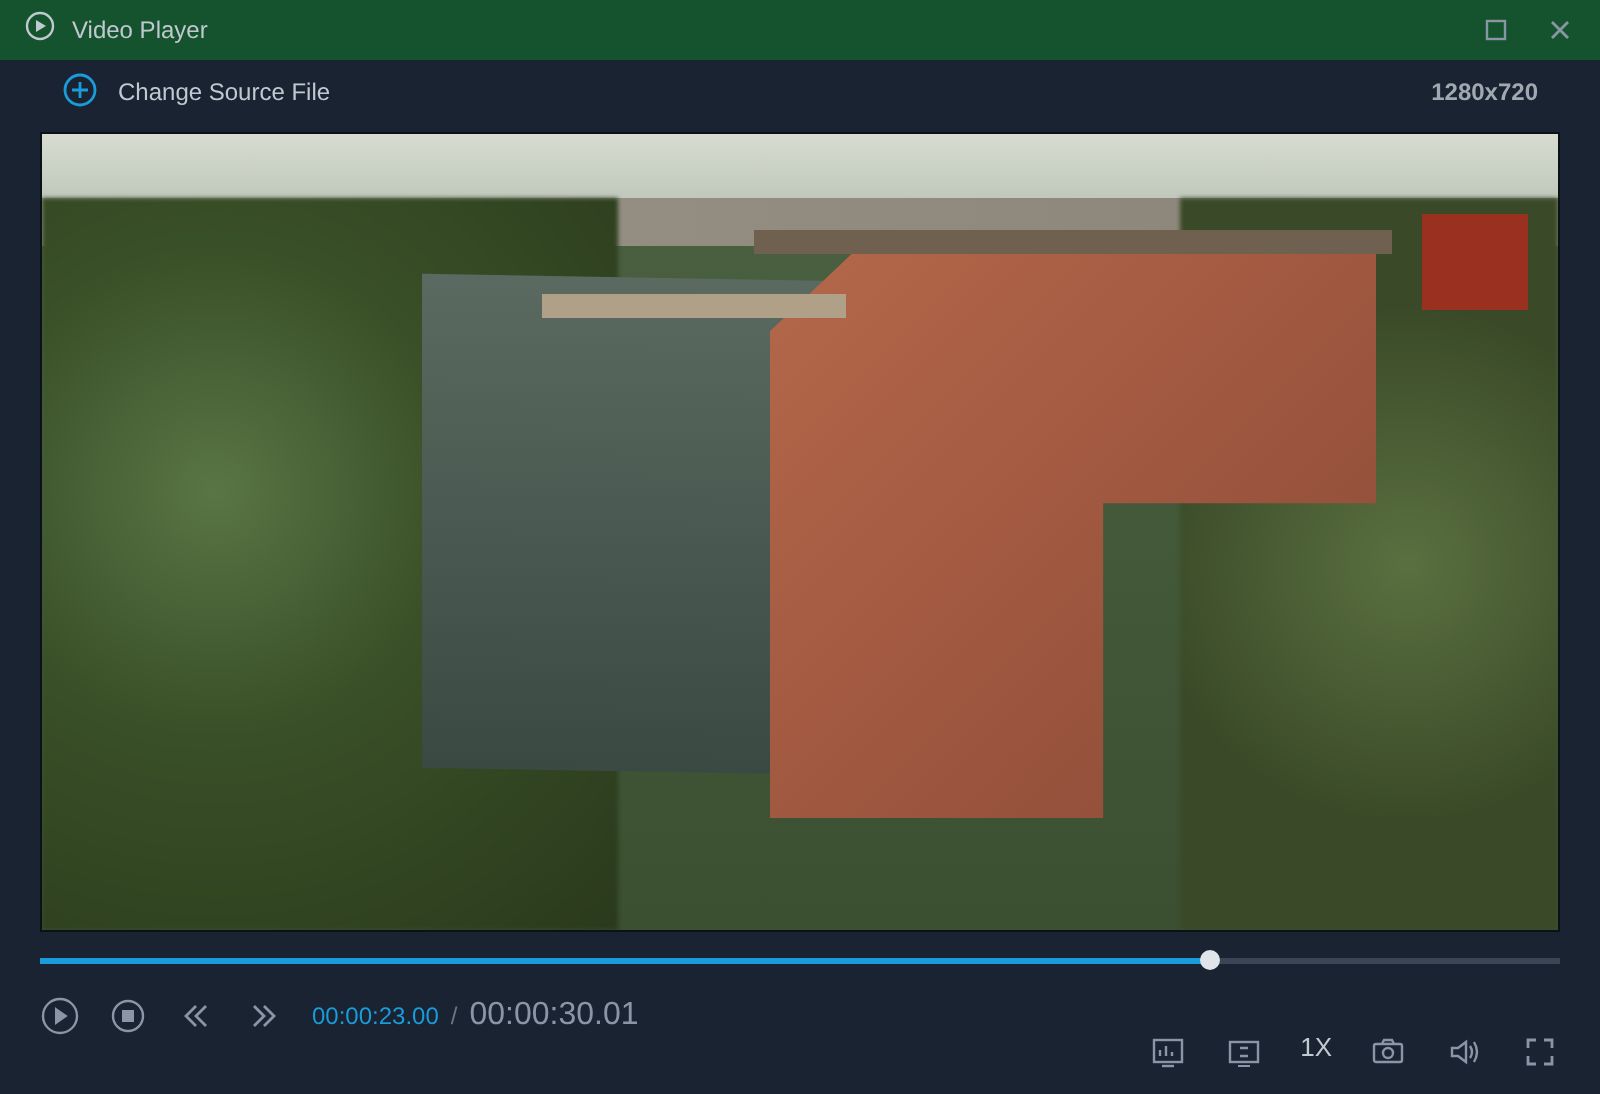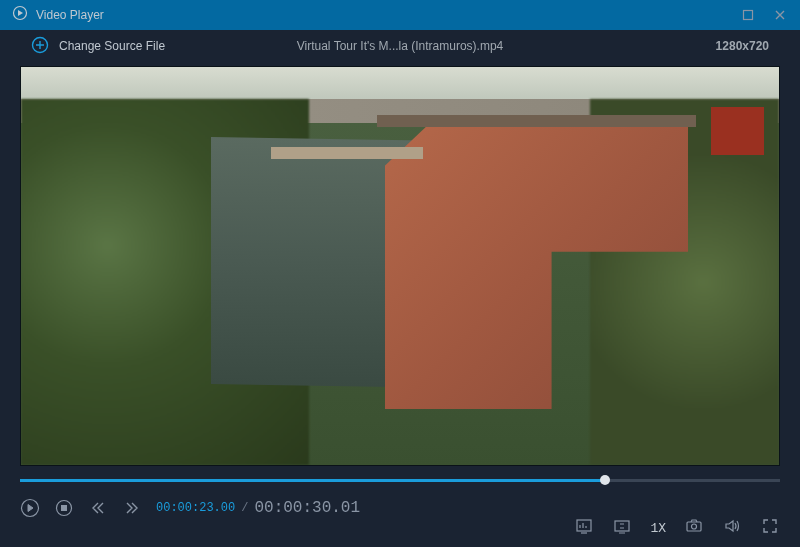--- a/index.html
+++ b/index.html
@@ -1,43 +1,43 @@
 <!DOCTYPE html>
 <html><head>
   <meta charset="utf-8">
   <style>
     * { margin: 0; padding: 0; box-sizing: border-box; }
     body { width: 800px; height: 547px; background: #1a2332; font-family: Arial, sans-serif; color: #c0c8d0; overflow: hidden; }
     
-    .titlebar { height: 30px; display: flex; align-items: center; padding: 0 12px; background: #0369a1; }
+    .titlebar { height: 30px; display: flex; align-items: center; padding: 0 12px; background: #14532d; }
     .titlebar-left { display: flex; align-items: center; gap: 8px; }
     .titlebar-title { font-size: 12px; color: #c0c8d0; }
     .titlebar-controls { margin-left: auto; display: flex; gap: 16px; }
     .win-btn { width: 16px; height: 16px; display: flex; align-items: center; justify-content: center; cursor: pointer; }
     
     .subheader { height: 32px; display: flex; align-items: center; padding: 0 31px; font-size: 12px; }
     .change-source { display: flex; align-items: center; gap: 10px; color: #c0c8d0; cursor: pointer; }
     .filename { position: absolute; left: 50%; transform: translateX(-50%); color: #a0a8b0; }
     .resolution { margin-left: auto; color: #a0a8b0; font-weight: bold; }
     
     .video-area { margin: 4px 20px 0 20px; height: 400px; background: #2a3040; position: relative; border: 1px solid #0a1218; }
     .video-scene { width: 100%; height: 100%; position: relative; overflow: hidden; }
     
     .progress-container { margin: 10px 20px 0 20px; height: 10px; position: relative; }
     .progress-track { height: 3px; background: #3a4555; width: 100%; position: absolute; top: 3px; }
     .progress-fill { height: 3px; background: #1a9cdb; position: absolute; top: 3px; width: 77%; }
     .progress-handle { width: 10px; height: 10px; border-radius: 50%; background: #e0e5ea; position: absolute; top: -1px; left: calc(77% - 5px); }
     
-    .controls { height: 44px; display: flex; align-items: center; padding: 0 20px; gap: 14px; font-family: Liberation Mono, monospace; }
+    .controls { height: 44px; display: flex; align-items: center; padding: 0 20px; gap: 14px; }
     .ctrl-btn { width: 20px; height: 20px; display: flex; align-items: center; justify-content: center; cursor: pointer; color: #8a95a5; }
     .ctrl-btn svg { stroke: #8a95a5; }
     .time-current { color: #1a9cdb; font-size: 12px; }
     .time-sep { color: #6a7585; font-size: 12px; }
     .time-total { color: #8a95a5; font-size: 16px; }
-    .controls-right { margin-left: auto; display: flex; align-items: flex-end; gap: 18px; margin-top: 35px; }
+    .controls-right { margin-left: auto; display: flex; align-items: flex-start; gap: 18px; margin-top: 35px; }
     .speed { color: #c0c8d0; font-size: 13px; cursor: pointer; }
     
     
     .sky-trees { position: absolute; inset: 0; background: linear-gradient(180deg, #d8dcd0 0%, #c0c8bc 8%, #4a6040 8%, #3a5030 100%); }
     .trees-left { position: absolute; left: 0; top: 8%; bottom: 0; width: 38%; background: radial-gradient(circle at 30% 40%, #5a7545 0%, #3a5028 40%, #2a3a1c 100%); filter: blur(1px); }
     .trees-right { position: absolute; right: 0; top: 8%; bottom: 0; width: 25%; background: radial-gradient(circle at 60% 50%, #5a7040 0%, #3a4a28 60%); filter: blur(1px); }
     .water { position: absolute; left: 25%; top: 18%; width: 32%; height: 62%; background: linear-gradient(180deg, #5a6a60 0%, #4a5a52 50%, #3a4a42 100%); transform: skewY(1deg); }
     .plaza { position: absolute; left: 48%; top: 14%; width: 40%; height: 72%; background: linear-gradient(135deg, #b5684a 0%, #a05840 50%, #8a4a38 100%); clip-path: polygon(15% 0, 100% 0, 100% 45%, 55% 45%, 55% 100%, 0 100%, 0 15%); }
     .wall-top { position: absolute; left: 47%; top: 12%; width: 42%; height: 3%; background: #706050; }
     .bridge { position: absolute; left: 33%; top: 20%; width: 20%; height: 3%; background: #b0a088; }
@@ -74,21 +74,20 @@
 <div class="subheader">
   <div class="change-source">
     <span>
       <svg width="18" height="18" viewBox="0 0 18 18">
           <circle cx="9" cy="9" r="7.5" stroke="#1a9cdb" stroke-width="1.4" fill="none"></circle>
           <path d="M9 5 L9 13 M5 9 L13 9" stroke="#1a9cdb" stroke-width="1.4"></path>
         </svg>
     </span>
     <span>Change Source File</span>
   </div>
-  <div class="filename">Virtual Tour It's M...la (Intramuros).mp4</div>
   <div class="resolution">1280x720</div>
 </div>
 
 <div class="video-area">
   <div class="video-scene">
     <div class="sky-trees"></div>
     <div class="path-top"></div>
     <div class="trees-left"></div>
     <div class="trees-right"></div>
     <div class="water"></div>

